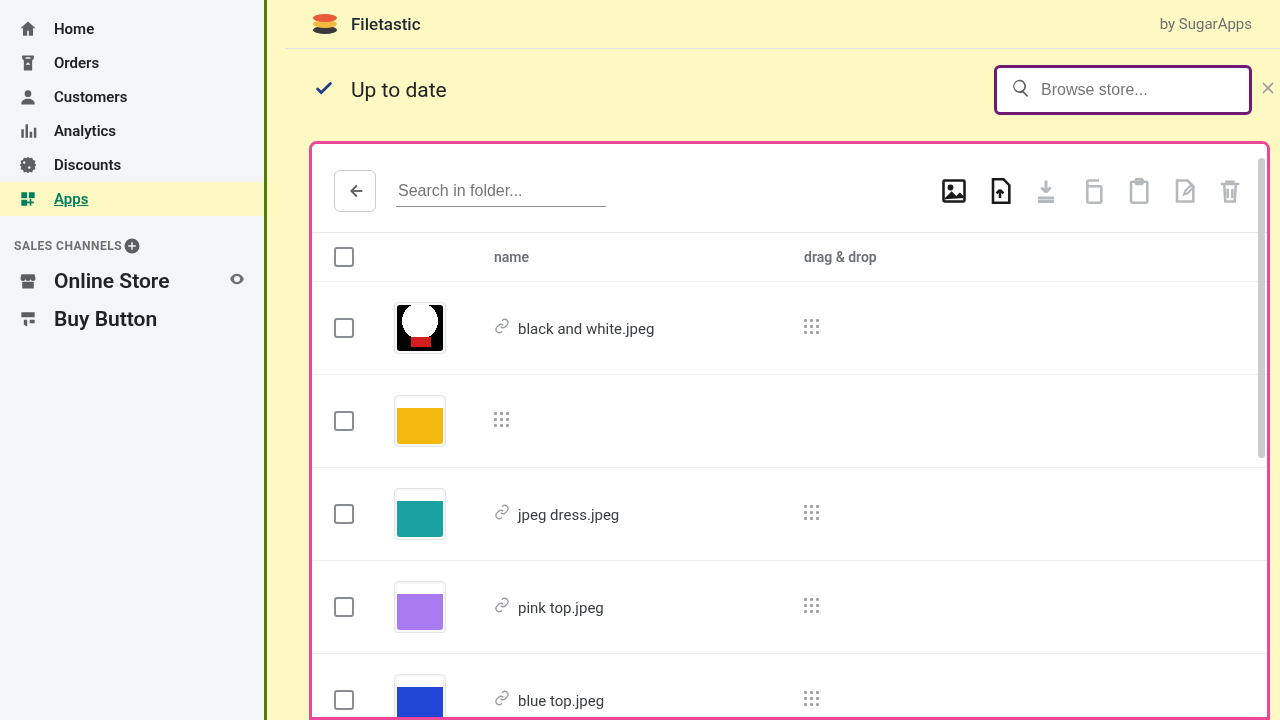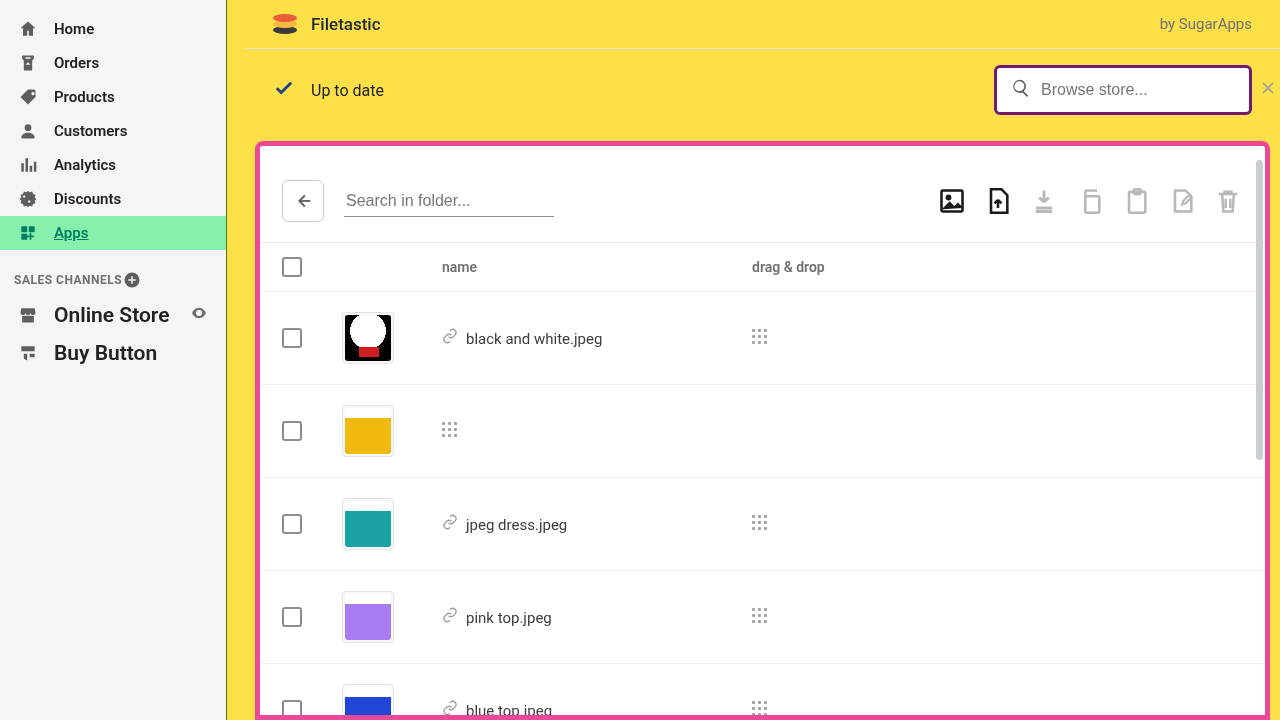--- a/index.html
+++ b/index.html
@@ -6,23 +6,23 @@
 body {
   font-family: -apple-system, BlinkMacSystemFont, "Segoe UI", Roboto, Helvetica, Arial, sans-serif;
   background: #f4f5f6;
   color: #212b36;
   width: 1280px;
   height: 720px;
   overflow: hidden;
   display: flex;
 }
 .sidebar {
-  width: 227px;
+  width: 267px;
   background: #f4f5f6;
-  border-right: 1px solid #4d7c0f;
+  border-right: 3px solid #4d7c0f;
   padding: 12px 0;
   position: relative;
 }
 .sidebar-resize {
   position: absolute;
   right: -4px;
   top: 0;
   width: 8px;
   height: 100%;
   cursor: col-resize;
@@ -31,21 +31,21 @@
   display: flex;
   align-items: center;
   padding: 7px 18px;
   font-size: 15px;
   font-weight: 600;
   color: #202223;
   cursor: pointer;
   gap: 16px;
 }
 .nav-item.active {
-  background: #86efac;
+  background: #fef9c3;
   color: #008060;
   text-decoration: underline;
 }
 .nav-item.active .nav-icon svg { fill: #008060; }
 .nav-icon { width: 20px; height: 20px; display: flex; align-items: center; justify-content: center; }
 .nav-icon svg { width: 20px; height: 20px; fill: #5c5f62; }
 .section-header {
   display: flex;
   align-items: center;
   justify-content: flex-start;
@@ -67,21 +67,21 @@
   cursor: pointer;
   gap: 16px;
 }
 .channel-item .trail { margin-left: auto; }
 .channel-item .trail svg { fill: #6d7175; width: 18px; height: 18px; }
 
 .main {
   flex: 1;
   display: flex;
   flex-direction: column;
-  background: #fde047;
+  background: #fef9c3;
 }
 .app-header {
   display: flex;
   align-items: center;
   padding: 14px 28px;
   border-bottom: 1px solid #e1e3e5;
   margin-left: 18px;
 }
 .app-logo-stack { position: relative; width: 24px; height: 20px; margin-right: 14px; }
 .app-logo-stack span {
@@ -94,47 +94,47 @@
 .app-by { margin-left: auto; font-size: 15px; color: #6d7175; }
 
 .status-row {
   display: flex;
   align-items: center;
   padding: 16px 28px;
   gap: 16px;
   margin-left: 18px;
 }
 .status-icon svg { width: 22px; height: 22px; fill: #1f3d8a; stroke:#1f3d8a; }
-.status-text { font-size: 16px; color: #202223; }
+.status-text { font-size: 21px; color: #202223; }
 .browse-box {
   margin-left: auto;
   display: flex;
   align-items: center;
   background: #fff;
   border: 3px solid #701a75;
   border-radius: 6px;
   padding: 10px 14px;
   width: 258px;
   gap: 10px;
 }
 .browse-box input {
   border: none; outline: none; flex: 1; font-size: 16px; color: #6d7175; background: transparent;
 }
 .browse-box svg { width: 20px; height: 20px; fill: #5c5f62; }
 .browse-close { cursor: pointer; }
 
 .panel {
-  margin: 10px 10px 0 28px;
+  margin: 10px 10px 0 42px;
   background: #fff;
-  border: 5px solid #ec4899;
+  border: 3px solid #ec4899;
   border-top-left-radius: 8px;
   border-top-right-radius: 8px;
   flex: 1;
   overflow-y: auto;
-  padding: 24px 0;
+  padding: 16px 0;
   position: relative;
 }
 .panel-scrollbar {
   position: absolute; right: 2px; top: 14px; width: 7px; height: 300px;
   background: #c9ccd0; border-radius: 4px;
 }
 .toolbar {
   display: flex;
   align-items: center;
   padding: 10px 22px 12px 22px;
@@ -204,28 +204,20 @@
       </span>
     <span>Home</span>
   </div>
   <div class="nav-item">
     <span class="nav-icon">
         <svg viewBox="0 0 24 24">
           <path d="M5 3h14v4l-2 2v12H7V9L5 7V3zm4 4h6V5H9v2zm3 4l-3 3h6l-3-3z"></path>
         </svg>
       </span>
     <span>Orders</span>
-  </div>
-  <div class="nav-item">
-    <span class="nav-icon">
-        <svg viewBox="0 0 24 24">
-          <path d="M21 12l-9 9-9-9 9-9h7a2 2 0 012 2v7zM16 8a2 2 0 100-0.01z"></path>
-        </svg>
-      </span>
-    <span>Products</span>
   </div>
   <div class="nav-item">
     <span class="nav-icon">
         <svg viewBox="0 0 24 24">
           <path d="M12 12a4 4 0 100-8 4 4 0 000 8zm-8 8c0-4 4-6 8-6s8 2 8 6v1H4v-1z"></path>
         </svg>
       </span>
     <span>Customers</span>
   </div>
   <div class="nav-item">

